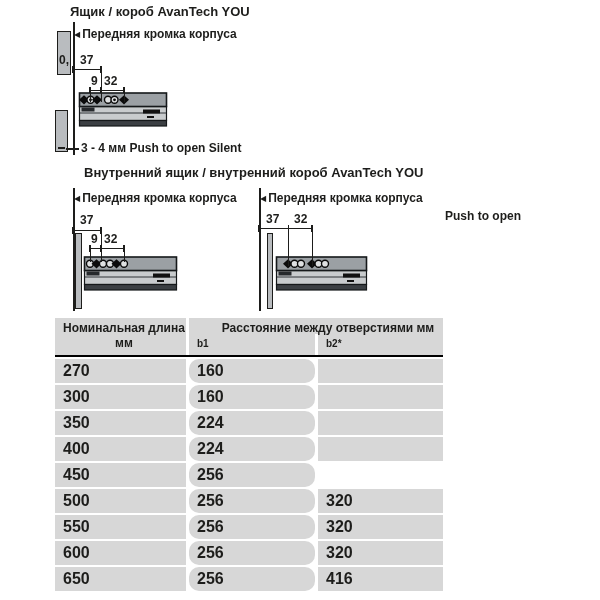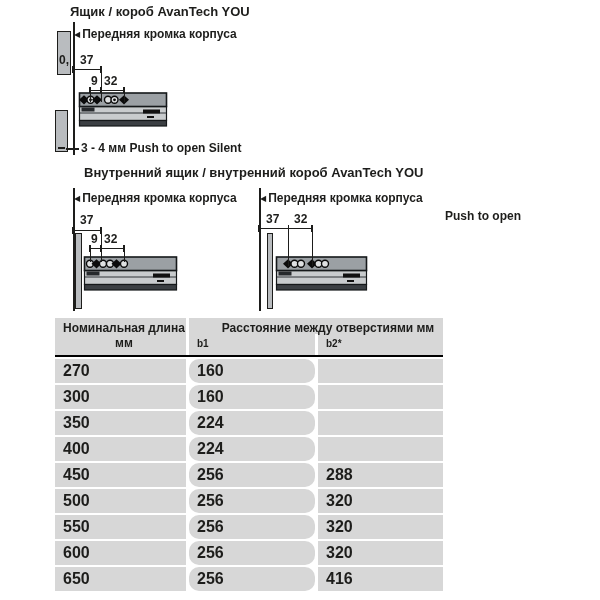--- a/index.html
+++ b/index.html
@@ -192,21 +192,20 @@
       <div class="tc tc3"></div>
     </div>
     <div class="trow">
       <div class="tc tc1">400</div>
       <div class="tc tc2">224</div>
       <div class="tc tc3"></div>
     </div>
     <div class="trow">
       <div class="tc tc1">450</div>
       <div class="tc tc2">256</div>
-      <div class="tc tc3">288</div>
     </div>
     <div class="trow">
       <div class="tc tc1">500</div>
       <div class="tc tc2">256</div>
       <div class="tc tc3">320</div>
     </div>
     <div class="trow">
       <div class="tc tc1">550</div>
       <div class="tc tc2">256</div>
       <div class="tc tc3">320</div>

